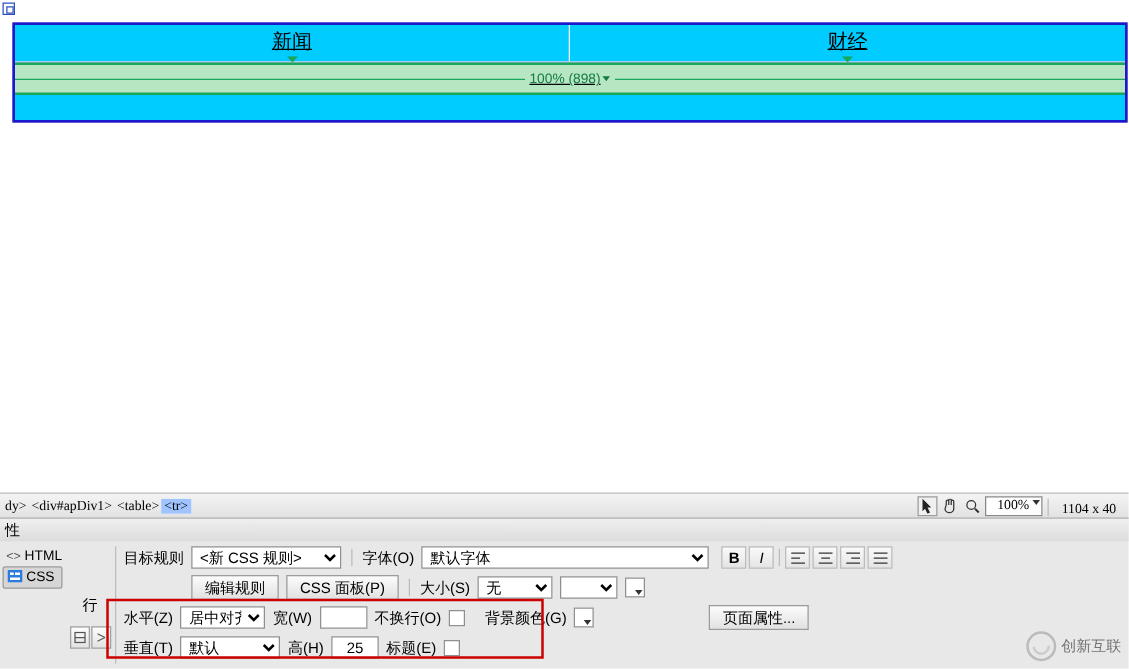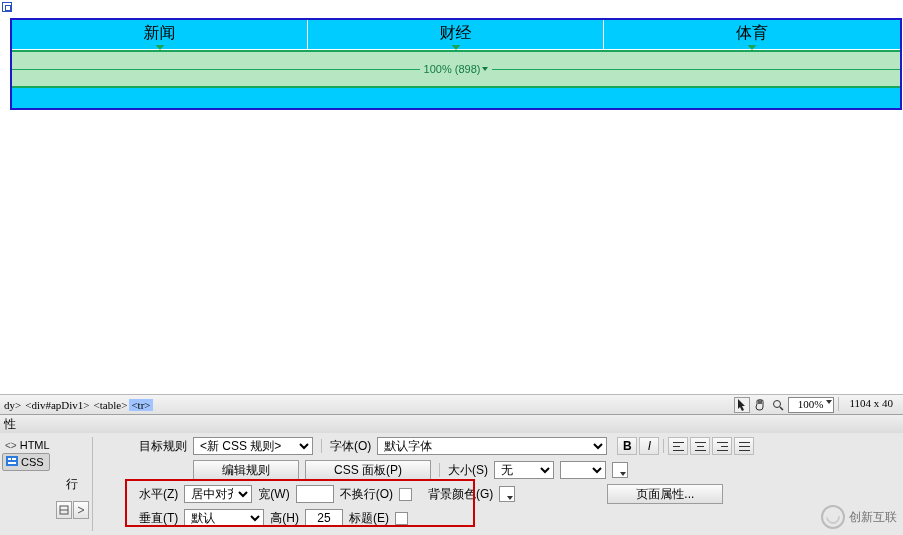--- a/index.html
+++ b/index.html
@@ -32,41 +32,42 @@
       content:"";
       position:absolute; left:2px; top:2px; width:4px; height:4px; background:#fff; border:1px solid #2a51c0;
     }
 
     .nav-table {
       position: absolute;
       left: 10px; top: 18px;
       width: 892px;
       border: 2px solid #1a1acb;
       background: #6d28d9;
+      text-decoration: underline;
     }
     .nav-row {
       display: flex;
       border-bottom: 1px solid #fff;
     }
     .nav-cell {
       flex: 1 1 25%;
       border-right: 1px solid #fff;
       text-align: center;
       color: #000;
       font-size: 16px;
       padding: 3px 0 5px;
       background: #00ccff;
       position:relative;
     }
     .nav-cell:last-child { border-right: none; }
     .sel-handle { fill:#19a65b;}
     .cell-handles svg{ position:absolute; left:50%; transform:translateX(-50%); bottom:-5px; }
 
     .spacer-row {
-      height: 38px;
+      height: 26px;
       background: #b6e6c2;
       border-top: 2px solid #19a65b;
       border-bottom: 2px solid #19a65b;
       position: relative;
       display:flex; align-items:center; justify-content:center;
     }
     .width-indicator-line {
       position:absolute; left:0; right:0; top:50%; height:0; border-top:1px solid #19a65b;
     }
     .width-indicator-text {
@@ -92,21 +93,21 @@
       border-top: 1px solid #b9b9b9;
       display: flex;
       align-items: center;
       font-size: 11px;
       color: #000;
       font-family: Liberation Serif, serif;
     }
     .tag-path { flex:1; padding-left:2px; overflow:hidden; white-space:nowrap;}
     .tag { padding: 0 2px; }
     .tag.sel { background:#a0c4ff;}
-    .zoom-area { display:flex; align-items:flex-start; gap:2px; padding:0 4px;}
+    .zoom-area { display:flex; align-items:flex-end; gap:2px; padding:0 4px;}
     .tool-icon {
       width:16px; height:16px; display:inline-flex; align-items:center; justify-content:center;
       border:1px solid transparent;
     }
     .tool-icon.boxed{ border:1px solid #9a9a9a; background:#f0f0f0;}
     .zoom-field {
       width: 46px; height: 16px; border: 1px solid #888; background: #fff;
       font-size: 11px; text-align: right; padding-right: 10px; position:relative;
     }
     .zoom-field .dd { position:absolute; right:1px; top:2px; width:0;height:0;border-left:3px solid transparent;border-right:3px solid transparent;border-top:4px solid #333;}
@@ -134,31 +135,30 @@
     }
     .mode-btn.active { background:#d6d6d6; border:1px solid #9a9a9a; border-radius:2px;}
     .mode-icon { width:12px; height:10px; display:inline-block;}
     .mode-icon.html::before{ content:"<>"; color:#555; font-size:10px;}
     .mode-icon.css{ width:12px; height:10px; }
     .mode-icon.css svg{ display:block;}
     .divider-v { width:0; border-left:1px solid #bcbcbc; margin:4px 0;}
     .fields {
       flex:1; padding:2px 4px 0 6px; display:flex; flex-direction:column; gap:2px;
       position:relative;
-      margin-left:40px;
     }
     .row { display:flex; align-items:center; gap:6px; height:22px;}
     .lbl { white-space:nowrap; }
     select.fld, input.fld {
       height:18px; border:1px solid #8f8f8f; background:#fff; font-size:12px; font-family:inherit;
       padding:0 2px;
     }
     .btn-like {
       height:20px; border:1px solid #9c9c9c; background:linear-gradient(#fcfcfc,#e1e1e1);
-      padding:0 28px; font-size:12px; display:inline-flex; align-items:center;
+      padding:0 10px; font-size:12px; display:inline-flex; align-items:center;
     }
     .fmt-group { display:flex; align-items:center; gap:2px; margin-left:4px;}
     .fmt-btn {
       width:20px; height:18px; border:1px solid #bcbcbc; background:linear-gradient(#fafafa,#e4e4e4);
       display:inline-flex; align-items:center; justify-content:center; font-size:12px;
     }
     .fmt-btn b{ font-weight:bold;}
     .fmt-btn i{ font-style:italic;}
     .lines-icon{ display:inline-block; width:11px; height:9px; background:
       linear-gradient(#333,#333) 0 0/11px 1px no-repeat,
@@ -221,26 +221,20 @@
   <div class="nav-table">
     <div class="nav-row">
       <div class="nav-cell">
         <span>新闻</span>
         <span class="cell-handles"><svg width="9" height="9">
               <polygon class="sel-handle" points="0,0 9,0 4.5,5"></polygon>
             </svg></span>
       </div>
       <div class="nav-cell">
         <span>财经</span>
-        <span class="cell-handles"><svg width="9" height="9">
-              <polygon class="sel-handle" points="0,0 9,0 4.5,5"></polygon>
-            </svg></span>
-      </div>
-      <div class="nav-cell">
-        <span>体育</span>
         <span class="cell-handles"><svg width="9" height="9">
               <polygon class="sel-handle" points="0,0 9,0 4.5,5"></polygon>
             </svg></span>
       </div>
     </div>
     <div class="spacer-row">
       <div class="width-indicator-line"></div>
       <span class="width-indicator-text">
         <span>100% (898)</span>
       </span>

